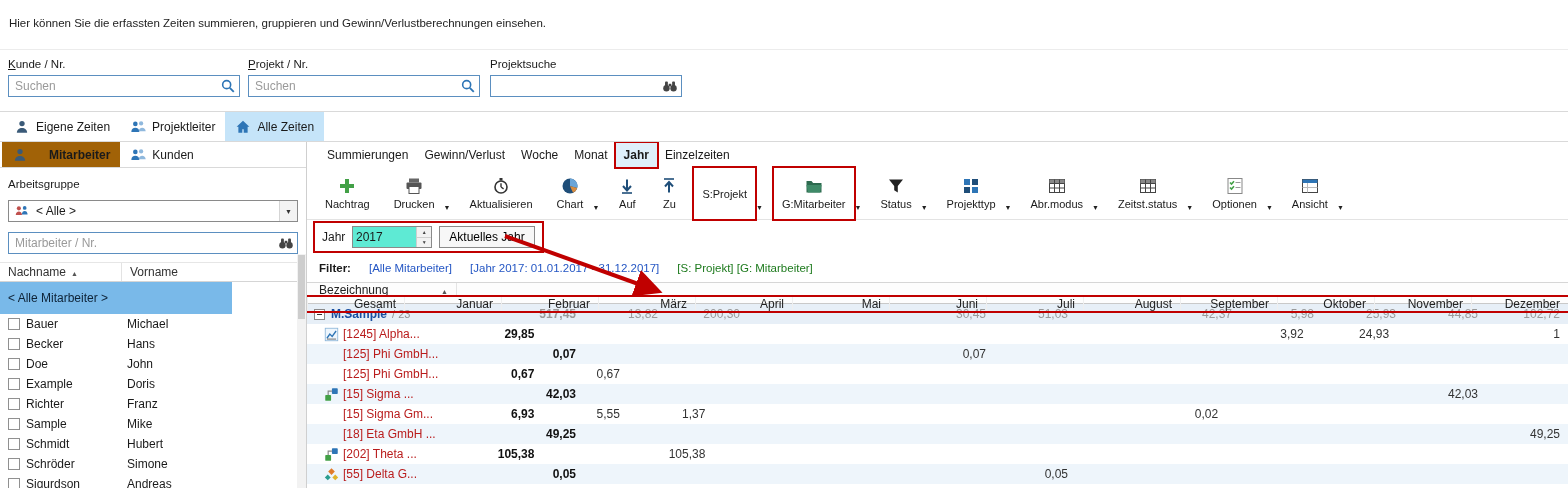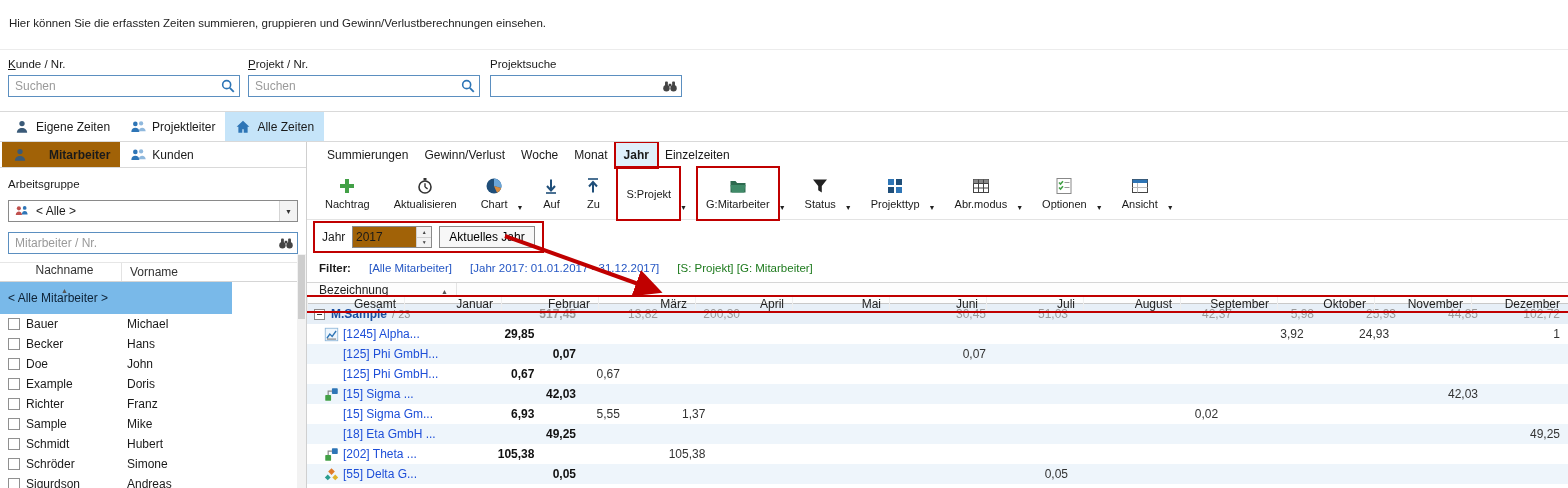--- a/index.html
+++ b/index.html
@@ -43,21 +43,21 @@
   .left-tab { display:flex; align-items:center; gap:6px; padding:0 10px; font-size:12px; }
   .left-tab.active { background:#a16207; font-weight:bold;gap:21px; }
   .ag-label { margin:10px 0 4px 8px; font-size:11.5px; }
   .select { margin:10px 8px; height:22px; border:1px solid #8a8a8a; display:flex; align-items:center; padding-left:5px; gap:6px; background:#fff; position:relative; }
   .caret-btn { position:absolute; right:0; top:0; bottom:0; width:18px; display:flex; align-items:center; justify-content:center; background:#f3f3f3; border-left:1px solid #d5d5d5; }
   .caret-btn::before { content:"▼"; font-size:7px; color:#333; }
   .mini-search { margin:8px 8px 0; position:relative; }
   .mini-search .text-input { width:100%; }
   .member-table { margin-top:8px; font-size:12px; position:relative; }
   .mt-header { display:flex; height:20px; border-top:1px solid #e6e6e6; border-bottom:1px solid #d5d5d5; align-items:center; color:#333; }
-  .mt-col-nachname { width:122px; height:100%; padding-left:8px; display:flex; align-items:center; gap:5px; border-right:1px solid #e3e3e3;flex-direction:column; }
+  .mt-col-nachname { width:122px; height:100%; padding-left:8px; display:flex; align-items:center; gap:5px; border-right:1px solid #e3e3e3; }
   .mt-col-vorname { flex:1; padding-left:8px; }
   .sort-asc::before { content:"▲"; font-size:7px; color:#555; }
   .mt-all-row { height:32px; width:232px; background:#79b9e9; display:flex; align-items:center; padding-left:8px; color:#0d2236; }
   .member-row { height:20px; display:flex; align-items:center; }
   .member-row .cb { width:12px; height:12px; border:1px solid #909090; background:#fff; margin-left:8px; flex:0 0 auto; }
   .member-row .nach { width:98px; padding-left:6px; overflow:hidden; white-space:nowrap; }
   .member-row .vor { padding-left:9px; }
   .left-scrollbar { position:absolute; right:0; top:112px; bottom:0; width:9px; background:#f2f2f2; }
   .left-scrollbar .thumb { width:7px; margin:1px; height:64px; background:#cdcdcd; }
 
@@ -73,21 +73,21 @@
   .tb-btn { display:flex; flex-direction:column; align-items:center; justify-content:center; gap:3px; padding:3px 8px; }
   .tb-btn .icn { width:18px; height:18px; }
   .tb-btn .lbl { font-size:11px; white-space:nowrap; color:#1a1a1a; }
   .tb-caret { display:flex; align-items:flex-end; padding:0 3px 8px 1px; }
   .tb-caret::before { content:"▼"; font-size:7px; color:#222; }
 
   
   .year-bar { display:flex; align-items:center; height:34px; padding-left:8px; }
   .year-box { display:flex; align-items:center; gap:7px; padding:3px 7px; }
   .year-label { font-size:12px; }
-  .spinner { display:flex; border:1px solid #8a8a8a; height:22px; background:#a16207;gap:31px; }
+  .spinner { display:flex; border:1px solid #8a8a8a; height:22px; background:#5eead4;gap:31px; }
   .spinner .val { width:32px; text-align:center; font-size:12px; line-height:20px; }
   .spin-btns { width:15px; border-left:1px solid #cfcfcf; display:flex; flex-direction:column; }
   .spin-btn { flex:1; display:flex; align-items:center; justify-content:center; background:#f2f2f2; }
   .spin-btn.up::before { content:"▲"; font-size:5px; color:#444; }
   .spin-btn.down::before { content:"▼"; font-size:5px; color:#444; }
   .spin-btn + .spin-btn { border-top:1px solid #cfcfcf; }
   .current-year-btn { height:22px; border:1px solid #8a8a8a; background:#f7f7f7; padding:0 9px; font:inherit; font-size:12px; display:flex; align-items:center; }
 
   
   .filter-line { padding:8px 0 6px 12px; font-size:11.5px; display:flex; gap:18px; white-space:nowrap; }
@@ -106,21 +106,21 @@
   .grid-row.group { background:#e7eff7; }
   .grid-name { width:150px; display:flex; align-items:center; overflow:hidden; white-space:nowrap; height:100%; }
   .grid-name.gtype { padding-left:7px; }
   .grid-name.itype { padding-left:17px; }
   .expander { width:11px; height:11px; border:1px solid #8a8a8a; background:#fff; display:flex; align-items:center; justify-content:center; margin-right:6px; flex:0 0 auto; }
   .expander::before { content:""; display:block; width:5px; height:1px; background:#333; }
   .gname { font-weight:bold; color:#1a4fa0; }
   .gsuffix { color:#909090; font-size:11px; margin-left:5px; }
   .icn-slot { width:15px; height:15px; margin-right:4px; flex:0 0 auto; }
   .icn-slot svg { width:100%; height:100%; display:block; }
-  .iname { color:#1d4ed8; }
+  .iname { color:#b91c1c; }
   .grid-vals { flex:1; display:grid; grid-template-columns:repeat(13,1fr); height:100%; }
   .grid-cell { display:flex; align-items:center; justify-content:flex-end; padding-right:8px; font-size:12px; color:#333; }
   .grid-cell.gesamt { font-weight:bold; color:#111; }
   .grid-row.group .grid-cell { color:#9a9a9a; font-weight:normal; }
   .grid-row.group .grid-cell.gesamt { font-weight:bold; color:#9a9a9a; }
 
   
   .annotation-arrow { position:absolute; left:497px; top:228px; pointer-events:none; z-index:10; }
 </style>
 </head>
@@ -332,20 +332,33 @@
                   <rect x="2" y="7" width="14" height="4" fill="#43a047"></rect>
                 </svg>
               </span>
               <div class="lbl">Nachtrag</div>
             </div>
           </div>
           <div class="tb-item">
             <div class="tb-btn">
               <span class="icn">
                 <svg viewBox="0 0 18 18">
+                  <rect x="4" y="1.5" width="10" height="4" fill="#666"></rect>
+                  <rect x="1.5" y="5.5" width="15" height="6.5" rx="1" fill="#555"></rect>
+                  <rect x="4" y="9.5" width="10" height="7" fill="#fff" stroke="#555"></rect>
+                </svg>
+              </span>
+              <div class="lbl">Drucken</div>
+            </div>
+            <div class="tb-caret"></div>
+          </div>
+          <div class="tb-item">
+            <div class="tb-btn">
+              <span class="icn">
+                <svg viewBox="0 0 18 18">
                   <rect x="7.5" y="1" width="3" height="2.5" fill="#333"></rect>
                   <circle cx="9" cy="10" r="6" fill="#fff" stroke="#333" stroke-width="1.6"></circle>
                   <path d="M9 10V6.2M9 10l2.6 1.8" stroke="#333" stroke-width="1.4" fill="none"></path>
                 </svg>
               </span>
               <div class="lbl">Aktualisieren</div>
             </div>
           </div>
           <div class="tb-item">
             <div class="tb-btn">
@@ -428,20 +441,33 @@
           <div class="tb-item">
             <div class="tb-btn">
               <span class="icn">
                 <svg viewBox="0 0 18 18">
                   <rect x="1.5" y="2.5" width="15" height="13" fill="#fff" stroke="#444"></rect>
                   <rect x="1.5" y="2.5" width="15" height="4" fill="#888"></rect>
                   <path d="M1.5 6.5h15M1.5 11h15M6.5 2.5v13M11.5 2.5v13" stroke="#444" fill="none"></path>
                 </svg>
               </span>
               <div class="lbl">Abr.modus</div>
+            </div>
+            <div class="tb-caret"></div>
+          </div>
+          <div class="tb-item">
+            <div class="tb-btn">
+              <span class="icn">
+                <svg viewBox="0 0 18 18">
+                  <rect x="1.5" y="2.5" width="15" height="13" fill="#fff" stroke="#444"></rect>
+                  <rect x="1.5" y="2.5" width="15" height="4" fill="#888"></rect>
+                  <path d="M1.5 6.5h15M1.5 11h15M6.5 2.5v13M11.5 2.5v13" stroke="#444" fill="none"></path>
+                </svg>
+              </span>
+              <div class="lbl">Zeitst.status</div>
             </div>
             <div class="tb-caret"></div>
           </div>
           <div class="tb-item">
             <div class="tb-btn">
               <span class="icn">
                 <svg viewBox="0 0 18 18">
                   <rect x="2" y="1.5" width="14" height="15" fill="#fff" stroke="#888"></rect>
                   <path d="M4 5.5l1.5 1.5L8 4.2" stroke="#43a047" stroke-width="1.6" fill="none"></path>
                   <path d="M4 10.5l1.5 1.5L8 9.2" stroke="#43a047" stroke-width="1.6" fill="none"></path>

